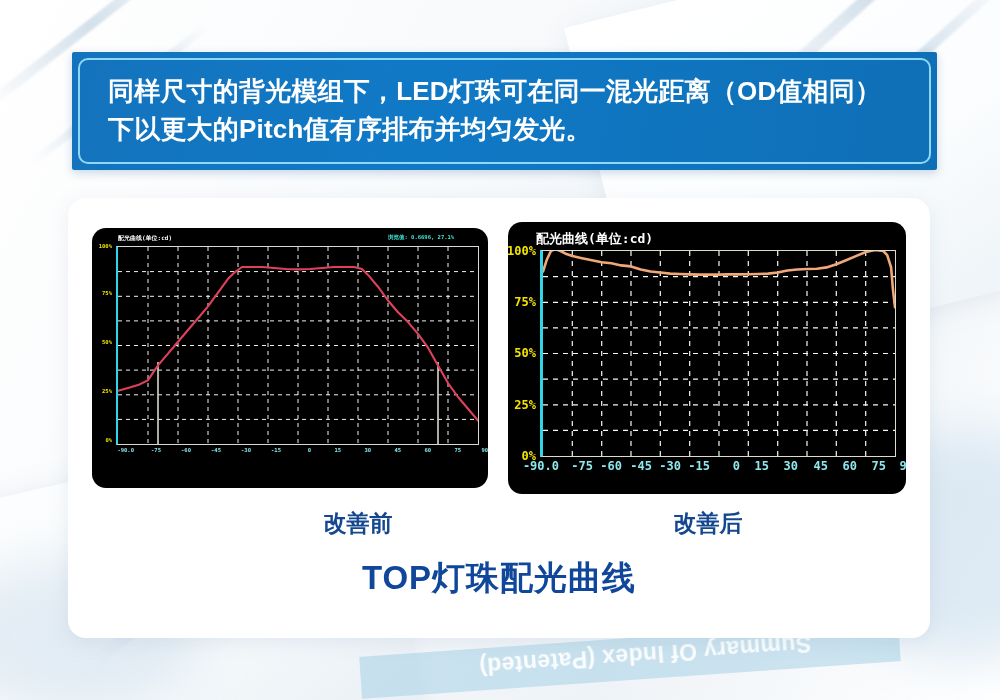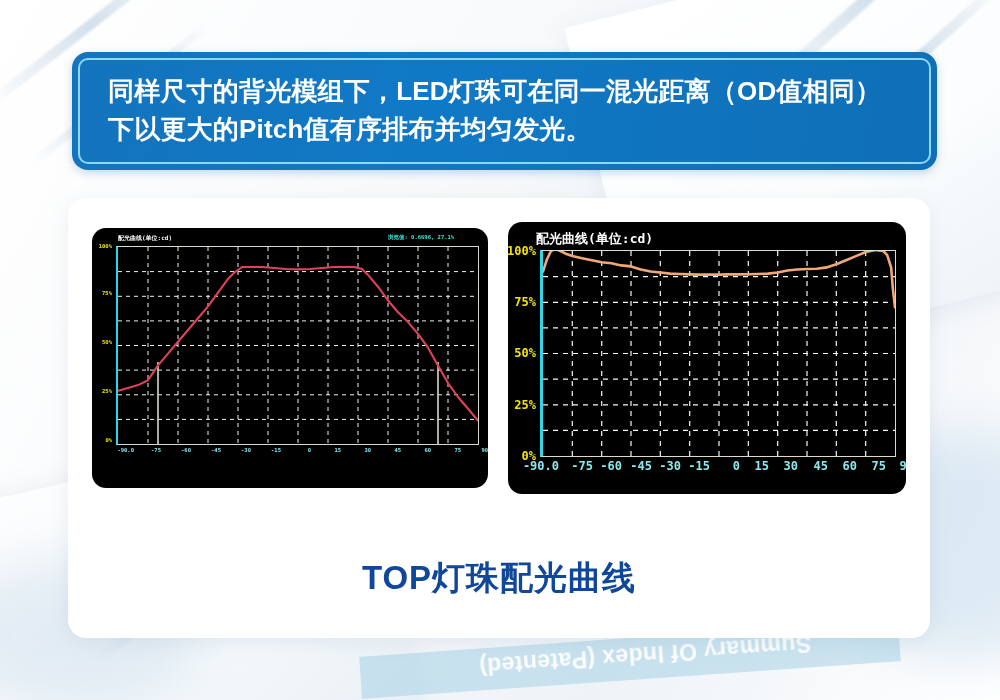--- a/index.html
+++ b/index.html
@@ -74,21 +74,21 @@
 
   
   #callout-banner {
     position: absolute;
     left: 72px;
     top: 52px;
     width: 865px;
     height: 118px;
     box-sizing: border-box;
     background: linear-gradient(100deg, #1473bd 0%, #1079c6 40%, #0f6fb6 100%);
-    border-radius: 16px;
+    border-radius: 2px;
     box-shadow: 0 3px 10px rgba(20,80,140,0.22);
   }
   #callout-inner-border {
     position: absolute;
     inset: 6px;
     border: 2px solid #8fd8f5;
     border-radius: 10px;
     pointer-events: none;
   }
   #callout-text {
@@ -357,15 +357,17 @@
       <div class="xtick" style="left:186px; top:237px;">0</div>
       <div class="xtick" style="left:215px; top:237px;">15</div>
       <div class="xtick" style="left:244px; top:237px;">30</div>
       <div class="xtick" style="left:274px; top:237px;">45</div>
       <div class="xtick" style="left:303px; top:237px;">60</div>
       <div class="xtick" style="left:332px; top:237px;">75</div>
       <div class="xtick" style="left:360px; top:237px;">90</div>
     </div>
   </div>
 
+  <div class="caption" id="caption-before">改善前</div>
+  <div class="caption" id="caption-after">改善后</div>
 
   <div id="main-title">TOP灯珠配光曲线</div>
 </div>
 
 </body></html>

